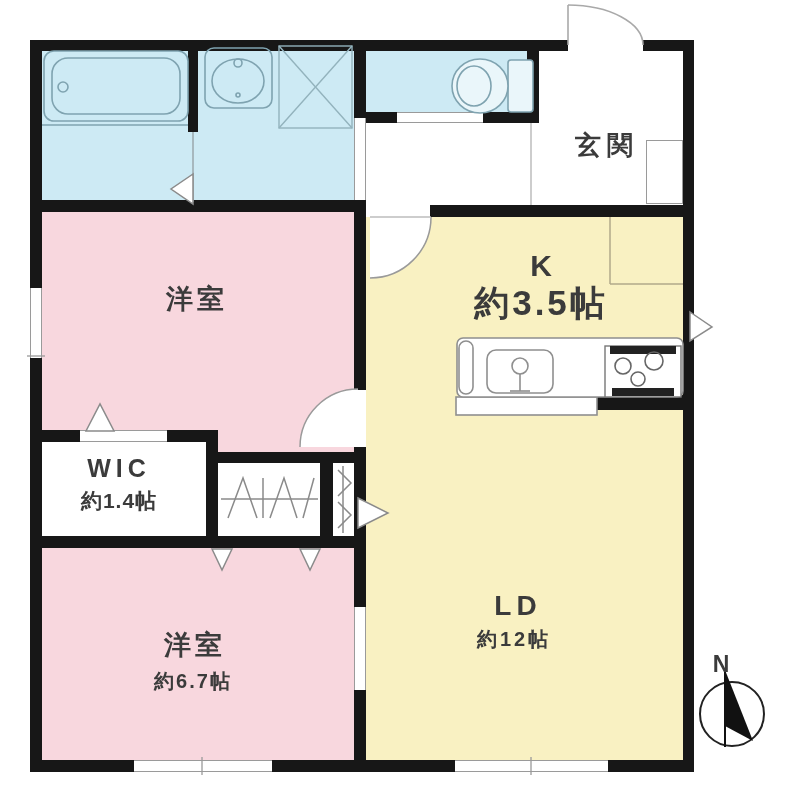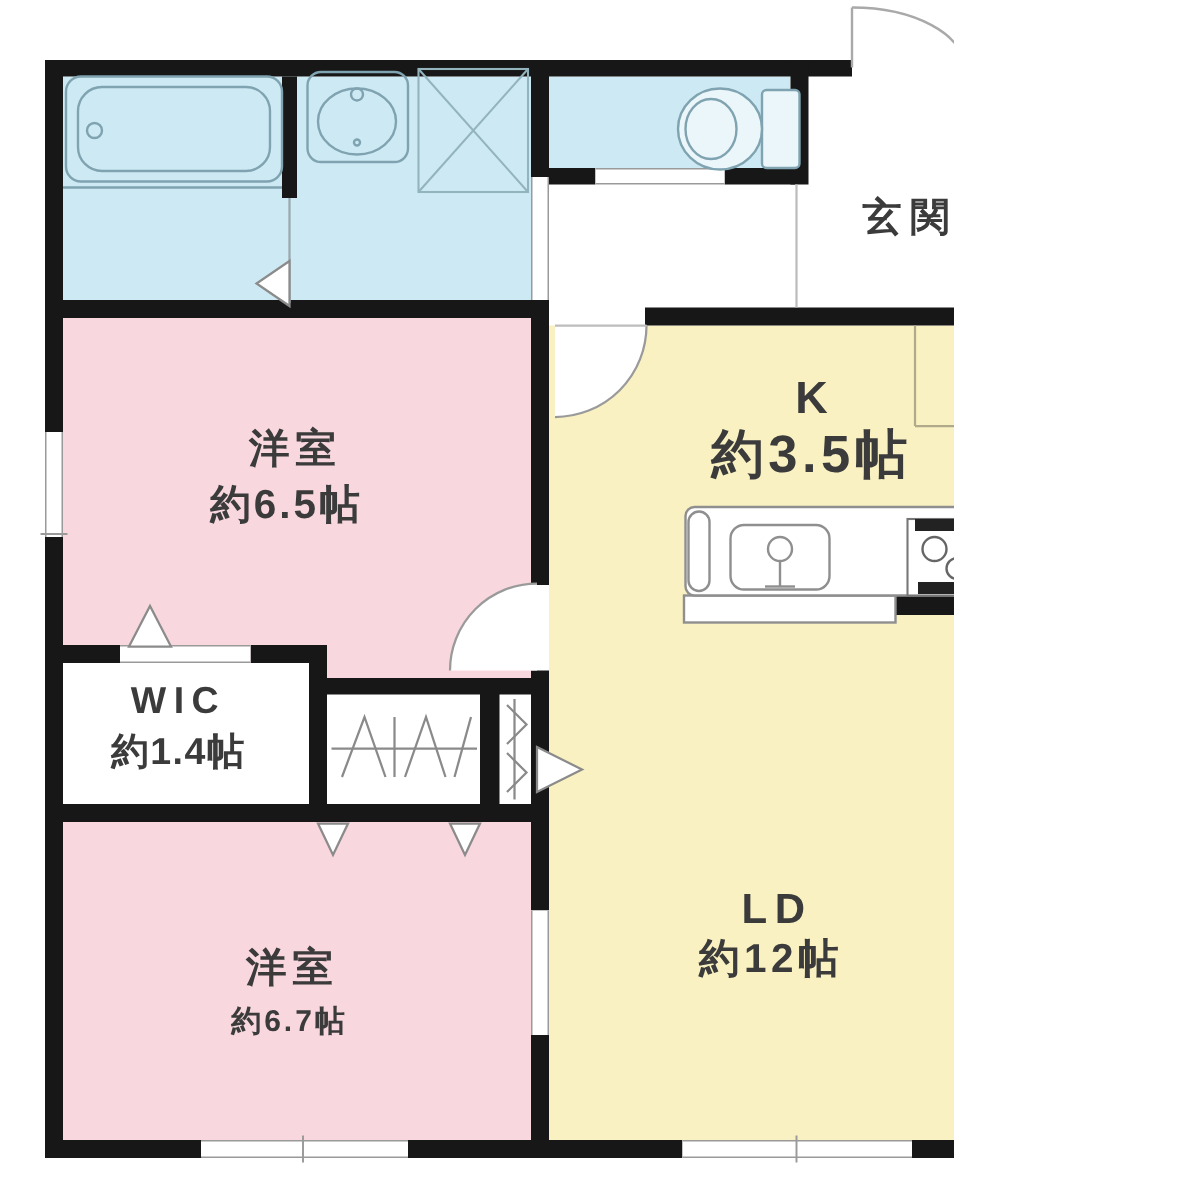--- a/index.html
+++ b/index.html
@@ -1,16 +1,16 @@
 <!DOCTYPE html>
 <html style="--wet: #cdeaf4; --bedroom: #f8d7de; --living: #f9f1c2; --wall: #171717; --label: #3b3b3b;"><head>
 <meta charset="utf-8">
 <style>
   html,body{margin:0;padding:0;background:#fff;}
-  #canvas{position:relative;width:636px;height:800px;background:#fff;overflow:hidden;
+  #canvas{position:relative;width:800px;height:800px;background:#fff;overflow:hidden;
           font-family:"Liberation Sans","DejaVu Sans",sans-serif;}
   .room{position:absolute;z-index:1;}
   .wet{background:var(--wet);}
   .bed{background:var(--bedroom);}
   .liv{background:var(--living);}
   .wht{background:#ffffff;}
   .wall{position:absolute;background:var(--wall);z-index:3;}
   .gapv{position:absolute;background:#fff;border-left:1.5px solid #9a9a9a;border-right:1.5px solid #9a9a9a;box-sizing:border-box;z-index:3;}
   .gaph{position:absolute;background:#fff;border-top:1.5px solid #9a9a9a;border-bottom:1.5px solid #9a9a9a;box-sizing:border-box;z-index:3;}
   .gapplain{position:absolute;background:#fff;z-index:3;}
@@ -178,22 +178,21 @@
       <circle cx="732" cy="714" r="32" fill="#ffffff" stroke="#222222" stroke-width="2"></circle>
       <line x1="725" y1="670" x2="725" y2="747" stroke="#111111" stroke-width="2"></line>
       <path d="M725,670 L753,741 L725,726 Z" fill="#111111"></path>
     </g>
   </svg>
 
   <div class="lbl" style="left:607px;top:145px;font-size:26px;letter-spacing:6px;">玄関</div>
   <div class="lbl" style="left:541px;top:266px;font-size:30px;">K</div>
   <div class="lbl" style="left:541px;top:303px;font-size:35px;letter-spacing:3px;">約3.5帖</div>
   <div class="lbl" style="left:197px;top:299px;font-size:27px;letter-spacing:4px;">洋室</div>
-  <div class="lbl" style="left:191px;top:336px;font-size:27px;letter-spacing:2px;">約6.5帖</div>
   <div class="lbl" style="left:119px;top:468px;font-size:25px;letter-spacing:5px;">WIC</div>
-  <div class="lbl" style="left:119px;top:501px;font-size:25px;letter-spacing:1px;">約1.4帖</div>
+  <div class="lbl" style="left:119px;top:501px;font-size:21px;letter-spacing:1px;">約1.4帖</div>
   <div class="lbl" style="left:195px;top:645px;font-size:27px;letter-spacing:4px;">洋室</div>
   <div class="lbl" style="left:193px;top:681px;font-size:20px;letter-spacing:2px;">約6.7帖</div>
   <div class="lbl" style="left:518px;top:606px;font-size:28px;letter-spacing:5px;">LD</div>
-  <div class="lbl" style="left:514px;top:639px;font-size:27px;letter-spacing:3px;">約12帖</div>
+  <div class="lbl" style="left:514px;top:639px;font-size:20px;letter-spacing:3px;">約12帖</div>
   <div class="lbl" style="left:721px;top:664px;font-size:23px;">N</div>
 
 </div>
 
 </body></html>

